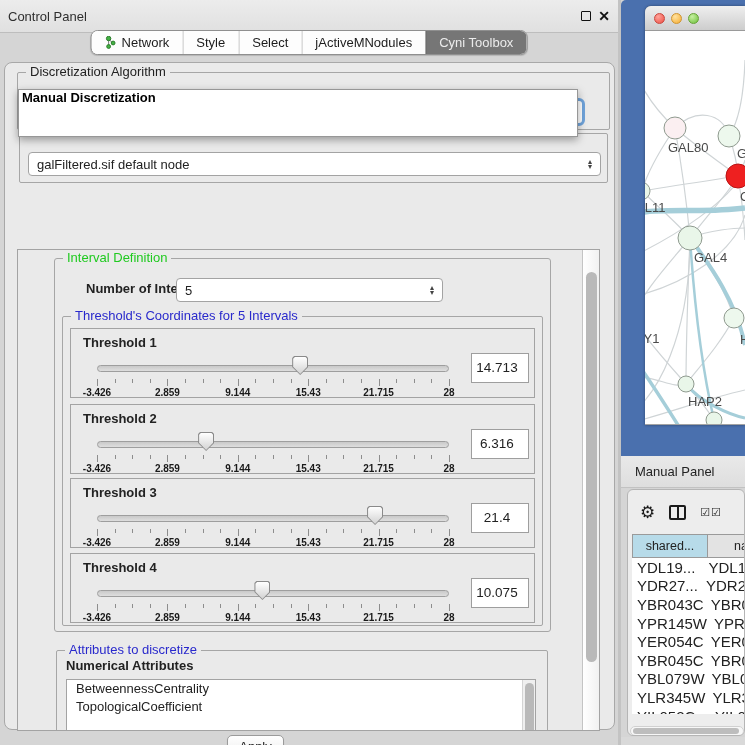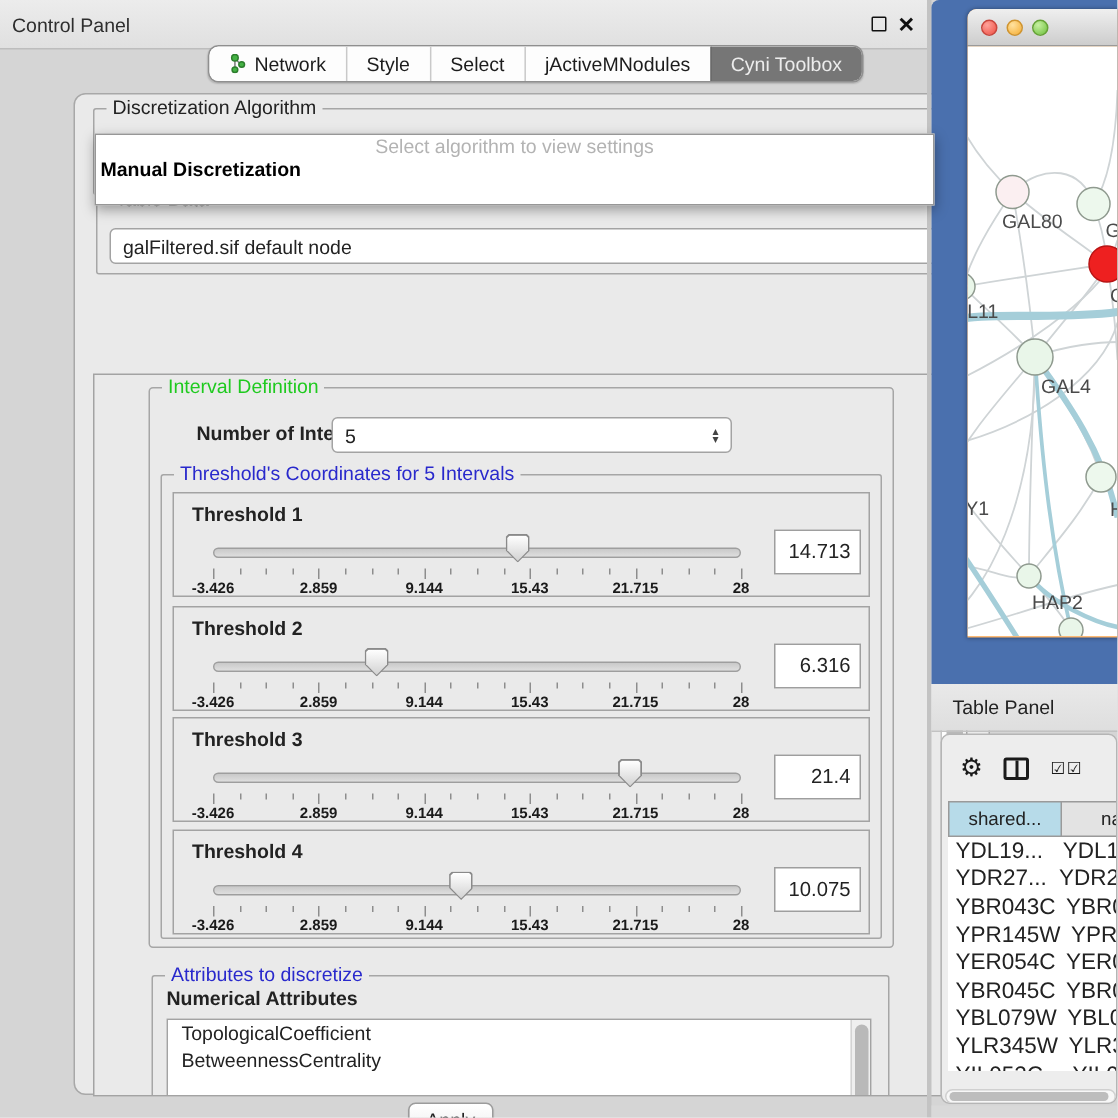--- a/index.html
+++ b/index.html
@@ -7,27 +7,27 @@
   body { font-family:"Liberation Sans", sans-serif; font-size:13px; color:#222; background:#d5d5d5; position:relative; }
   .abs { position:absolute; }
 
   
   #cp-titlebar { left:0; top:0; width:618px; height:24px; background:linear-gradient(#ececec,#e0e0e0); border-bottom:1px solid #bdbdbd; display:flex; align-items:center; padding:16px 8px; }
   #cp-title { color:#2e2e2e; }
   #cp-titlebar .winbtns { margin-left:auto; display:flex; gap:7px; align-items:center; }
   .float-ic { width:10px; height:10px; border:1.6px solid #111; border-radius:1px; }
   .close-ic { font-weight:bold; font-size:14px; color:#111; line-height:10px; }
 
-  #top-tabs { top:30px; left:309px; transform:translateX(-50%); display:flex; border:1px solid #8f8f8f; border-radius:7px; overflow:hidden; background:#fdfdfd; height:25px; box-shadow:0 1px 1px rgba(0,0,0,.15);margin-left:48px; }
+  #top-tabs { top:30px; left:309px; transform:translateX(-50%); display:flex; border:1px solid #8f8f8f; border-radius:7px; overflow:hidden; background:#fdfdfd; height:25px; box-shadow:0 1px 1px rgba(0,0,0,.15); }
   .tab { display:flex; align-items:center; gap:5px; padding:0 13px; line-height:23px; background:#fdfdfd; color:#1c1c1c; border-left:1px solid #c9c9c9; cursor:default; white-space:nowrap; }
   .tab:first-child { border-left:none; }
   .tab.selected { background:#767676; color:#ececec; border-left-color:#6b6b6b; }
   .tab.selected + .tab { border-left-color:#6b6b6b; }
 
-  #outer-panel { left:4px; top:62px; width:611px; height:668px; background:#eaeaea; border:1px solid #a8a8a8; border-radius:8px;margin-left:45px; }
+  #outer-panel { left:4px; top:62px; width:611px; height:668px; background:#eaeaea; border:1px solid #a8a8a8; border-radius:8px; }
 
   .groupbox { position:absolute; border:1px solid #a6a6a6; border-radius:2px; }
   .grouplabel { position:absolute; top:-9px; left:8px; background:#eaeaea; padding:0 4px; white-space:nowrap; }
   .grouplabel.green { color:#1fca1f; }
   .grouplabel.blue { color:#2929cc; }
 
   .combo { position:absolute; background:#fff; border:1px solid #a3a3a3; border-radius:4px; display:flex; align-items:center; padding:0 8px; }
   .combo .stepper { margin-left:auto; display:flex; flex-direction:column; line-height:5.5px; font-size:8px; color:#444; }
 
   #algo-combo-focus { left:18px; top:97px; width:562px; height:28px; border:3px solid #6fa3da; border-radius:6px; background:#fff; }
@@ -45,32 +45,32 @@
   .th-label { position:absolute; left:12px; top:6px; font-weight:bold; }
   .track { position:absolute; left:26px; top:36px; width:352px; height:7px; border:1px solid #9e9e9e; border-radius:4px; background:linear-gradient(#c9c9c9,#dedede); }
   .handle-o { position:absolute; top:27px; width:16px; height:19px; background:#8a8a8a; clip-path:polygon(12% 0,88% 0,100% 10%,100% 58%,50% 100%,0 58%,0 10%); }
   .handle-i { position:absolute; left:1px; top:1px; width:14px; height:17px; background:linear-gradient(#ffffff,#d2d2d2); clip-path:polygon(12% 0,88% 0,100% 10%,100% 58%,50% 100%,0 58%,0 10%); }
   .ticks { position:absolute; left:26px; top:50px; width:352px; height:8px; }
   .ticks span { position:absolute; width:1px; background:#8d8d8d; top:0; }
   .ticks span.minor { height:4px; }
   .ticks span.major { height:7px; }
   .scale { position:absolute; left:26px; top:58px; width:352px; height:11px; }
   .scale span { position:absolute; transform:translateX(-50%); font-size:10px; font-weight:bold; color:#1a1a1a; white-space:nowrap; }
-  .th-value { position:absolute; left:400px; top:24px; width:58px; height:30px; background:#fff; border:1px solid #9e9e9e; text-align:right; line-height:28px; padding-right:6px; font-size:13.5px; }
+  .th-value { position:absolute; left:400px; top:24px; width:58px; height:30px; background:#fff; border:1px solid #9e9e9e; text-align:center; line-height:28px; padding-right:6px; font-size:13.5px; }
 
   #attr-list { position:absolute; left:48px; top:429px; width:470px; height:120px; background:#fff; border:1px solid #a3a3a3; }
   .attr-item { height:18px; line-height:18px; padding-left:9px; white-space:nowrap; }
   #attr-list .vtrack { position:absolute; right:0; top:0; width:13px; height:100%; background:#efefef; border-left:1px solid #d4d4d4; }
   #attr-list .vthumb { position:absolute; left:2px; top:3px; width:9px; height:62px; background:#b9b9b9; border-radius:5px; }
 
   #apply-btn { left:222px; top:672px; width:57px; height:23px; background:linear-gradient(#ffffff,#ececec); border:1px solid #9b9b9b; border-radius:5px; text-align:center; line-height:21px; box-shadow:0 1px 1px rgba(0,0,0,.12); }
 
   
   #blue-frame { left:621px; top:0; width:124px; height:456px; background:#4a70ae; border-top-left-radius:5px; }
-  #net-window { position:absolute; left:24px; top:6px; width:100px; height:419px; border-top-left-radius:6px; overflow:hidden; background:#fdba74; box-shadow:0 0 3px rgba(0,0,0,.4); }
+  #net-window { position:absolute; left:24px; top:6px; width:100px; height:419px; border-top-left-radius:6px; overflow:hidden; background:#a3a3a3; box-shadow:0 0 3px rgba(0,0,0,.4); }
   #net-titlebar { height:25px; background:linear-gradient(#efefef,#cdcdcd); border-bottom:1px solid #9a9a9a; display:flex; align-items:center; gap:6px; padding-left:9px; }
   .tl { width:11px; height:11px; border-radius:50%; }
   .tl.red { background:radial-gradient(circle at 35% 30%, #ffa39b, #ee4e42); border:1px solid #c8473e; }
   .tl.yellow { background:radial-gradient(circle at 35% 30%, #ffe2a0, #f6ac30); border:1px solid #cf9430; }
   .tl.green { background:radial-gradient(circle at 35% 30%, #c7f0a2, #6cc03a); border:1px solid #66a237; }
   #net-canvas { position:relative; width:100px; height:393px; background:#fff; overflow:hidden; }
 
   #tablepanel-bar { left:621px; top:456px; width:124px; height:32px; background:linear-gradient(#e9e9e9,#dedede); border-bottom:1px solid #c2c2c2; display:flex; align-items:center; padding-left:14px; }
   #table-card { left:627px; top:489px; width:118px; height:247px; background:#ededed; border:1px solid #b5b5b5; border-radius:6px; overflow:hidden; }
   #table-toolbar { position:absolute; left:0; top:6px; width:118px; height:32px; display:flex; align-items:center; gap:14px; padding-left:12px; }
@@ -129,21 +129,20 @@
   </div>
 
 <div class="abs" id="outer-panel">
 
   <div class="groupbox" style="left:12px; top:9px; width:593px; height:58px;">
     <span class="grouplabel">Discretization Algorithm</span>
   </div>
   <div class="abs" id="algo-combo-focus" style="top:35px;"></div>
 
   <div class="abs" id="algo-popup" style="top:26px;">
-    <div class="ph">Select algorithm to view settings</div>
     <div class="opt first">Manual Discretization</div>
   </div>
 
   <div class="groupbox" style="left:14px; top:70px; width:589px; height:50px;">
     <span class="grouplabel">Table Data</span>
     <div class="combo" style="left:8px; top:18px; width:573px; height:24px;">
       <span>galFiltered.sif default node</span>
       <span class="stepper">
           <span>▴</span>
           <span>▾</span>
@@ -326,22 +325,22 @@
           </div>
     <div class="th-value">10.075</div>
   </div>
 </div>
 
     <div class="groupbox" style="left:38px; top:400px; width:492px; height:120px;">
       <span class="grouplabel blue">Attributes to discretize</span>
     </div>
     <div class="abs" style="left:48px; top:408px; font-weight:bold;">Numerical Attributes</div>
     <div id="attr-list">
+        <div class="attr-item">BetweennessCentrality</div>
         <div class="attr-item">TopologicalCoefficient</div>
-        <div class="attr-item">BetweennessCentrality</div>
         <div class="vtrack">
           <div class="vthumb"></div>
         </div>
     </div>
 
     <div class="vscroll-track">
       <div class="vscroll-thumb" style="top:22px; height:390px;"></div>
     </div>
   </div>
 
@@ -404,21 +403,21 @@
           <text x="740" y="344" font-size="13" fill="#4a4a4a" font-family="&quot;Liberation Sans&quot;, sans-serif">H</text>
           <circle cx="686" cy="384" r="8" fill="#e9f6e9" stroke="#8f9a8f" stroke-width="1"></circle>
           <text x="688" y="406" font-size="13" fill="#4a4a4a" font-family="&quot;Liberation Sans&quot;, sans-serif">HAP2</text>
           <circle cx="714" cy="420" r="8" fill="#e9f6e9" stroke="#8f9a8f" stroke-width="1"></circle>
         </svg>
     </div>
   </div>
 </div>
 
 <div class="abs" id="tablepanel-bar">
-  <span>Table Panel</span>
+  <span>Manual Panel</span>
 </div>
 <div class="abs" id="table-card">
   <div id="table-toolbar">
     <span class="gear">⚙</span>
     <span class="split-ic"></span>
     <span class="chk">☑☑</span>
   </div>
   <div id="table-header">
     <div class="hcell c1">shared...</div>
     <div class="hcell c2">na</div>

